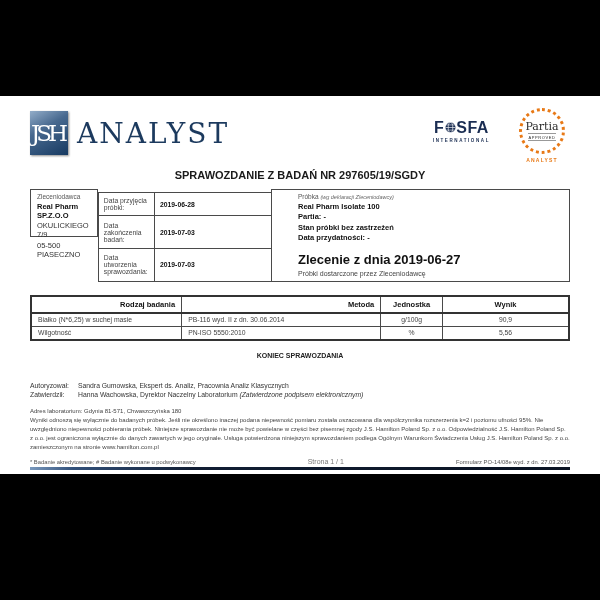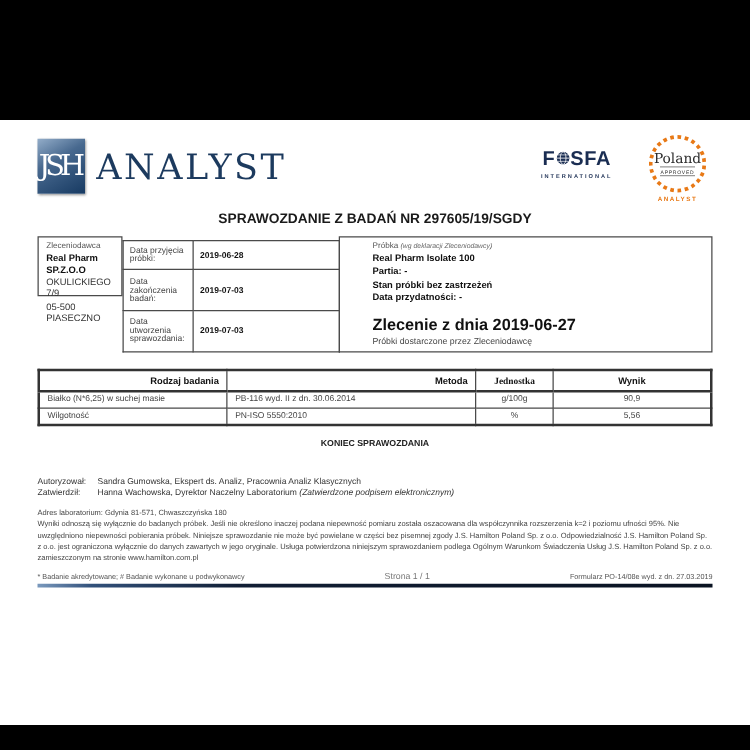--- a/index.html
+++ b/index.html
@@ -1,21 +1,21 @@
 <!DOCTYPE html>
 <html><head>
 <meta charset="utf-8">
 <style>
   html,body { margin:0; padding:0; }
   body {
     width:600px; height:600px; background:#000; position:relative; overflow:hidden;
     font-family:"Liberation Sans", sans-serif;
   }
   .page {
-    position:absolute; top:96px; left:0; width:600px; height:484px; background:#ffffff;
+    position:absolute; top:96px; left:0; width:600px; height:378px; background:#ffffff;
     box-sizing:border-box; padding:6px 30px 0 30px; color:#333;
   }
   
   .header-row { display:flex; justify-content:space-between; align-items:flex-start; height:62px; }
   .brand { display:flex; align-items:center; gap:9px; margin-top:9px; }
   .jsh-badge {
     width:38px; height:44px; flex:none;
     background:linear-gradient(150deg,#93adc9 0%,#48698f 38%,#173a62 100%);
     color:#fff; font-family:"DejaVu Serif", serif; font-size:23px;
     display:flex; align-items:center; justify-content:center;
@@ -107,21 +107,21 @@
                 <line x1="0.5" y1="6" x2="11.5" y2="6" stroke="#fff" stroke-width="0.7"></line>
                 <line x1="1.2" y1="3.2" x2="10.8" y2="3.2" stroke="#fff" stroke-width="0.6"></line>
                 <line x1="1.2" y1="8.8" x2="10.8" y2="8.8" stroke="#fff" stroke-width="0.6"></line>
               </svg></span>
             <span>SFA</span>
         </div>
         <div class="fosfa-sub">INTERNATIONAL</div>
       </div>
       <div class="gafta">
         <div class="gafta-circle">
-          <div class="gafta-name">Poland</div>
+          <div class="gafta-name">Partia</div>
           <div class="gafta-approved">APPROVED</div>
         </div>
         <div class="gafta-analyst">ANALYST</div>
       </div>
     </div>
   </div>
 
   <div class="doc-title">SPRAWOZDANIE Z BADAŃ NR 297605/19/SGDY</div>
 
   <div class="info-grid">
@@ -161,21 +161,21 @@
       <div class="order-line">Zlecenie z dnia 2019-06-27</div>
       <div class="delivery-line">Próbki dostarczone przez Zleceniodawcę</div>
     </div>
   </div>
 
   <table class="results-table">
     <thead>
         <tr>
           <th style="width: 28%;">Rodzaj badania</th>
           <th style="width: 37%;">Metoda</th>
-          <th class="center" style="width: 11.5%; font-family: Liberation Serif, serif;">Jednostka</th>
+          <th class="center" style="width: 11.5%;">Jednostka</th>
           <th class="center" style="width: 23.5%;">Wynik</th>
         </tr>
       </thead>
     <tbody>
         <tr>
           <td>Białko (N*6,25) w suchej masie</td>
           <td>PB-116 wyd. II z dn. 30.06.2014</td>
           <td class="center">g/100g</td>
           <td class="center">90,9</td>
         </tr>

